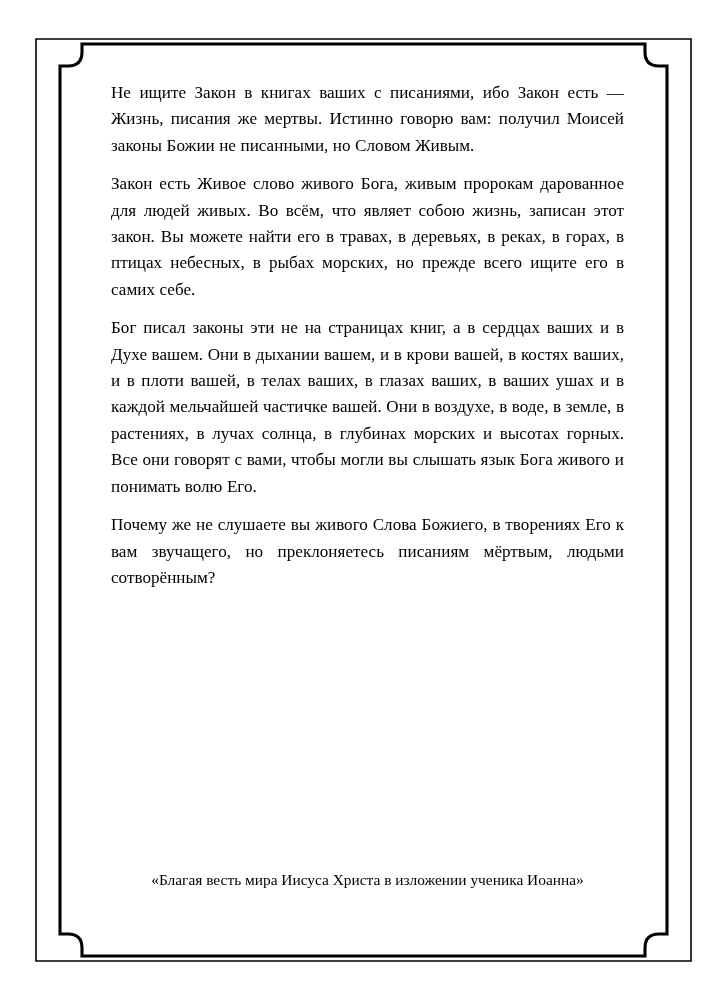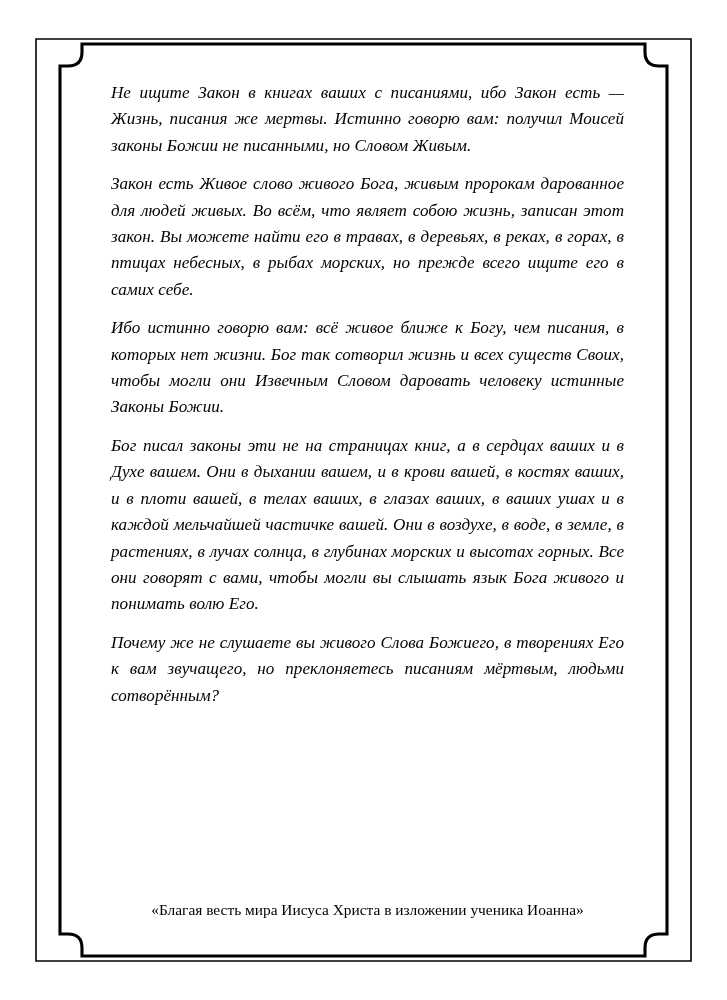--- a/index.html
+++ b/index.html
@@ -34,38 +34,37 @@
 
   
   .content {
     position: absolute;
     left: 111px;
     top: 80px;
     width: 513px;
   }
 
   .para {
-    font-style: italic;
     font-size: 17.1px;
     line-height: 26.4px;
     text-align: justify;
     text-justify: inter-word;
     margin: 0 0 12px 0;
     hyphens: manual;
     letter-spacing: 0.02px;
     word-spacing: 0.2px;
   }
   .para:last-of-type {
     margin-bottom: 0;
   }
 
   .attribution {
     position: absolute;
     left: 111px;
-    top: 898px;
+    top: 868px;
     width: 513px;
     text-align: center;
     font-style: normal;
     font-size: 15.4px;
     line-height: 24px;
   }
   .attribution .line {
     display: block;
     white-space: nowrap;
   }
@@ -105,21 +104,20 @@
              L 60 934
              L 60 66
              L 68 66
              Q 82 66 82 52
              Z" fill="none" stroke="#000000" stroke-width="3.1"></path>
   </svg>
 
   <div class="content">
     <p class="para">Не ищите Закон в книгах ваших с писаниями, ибо За­кон есть — Жизнь, писания же мертвы. Истинно гово­рю вам: получил Моисей законы Божии не писанными, но Словом Живым.</p>
     <p class="para">Закон есть Живое слово живого Бога, живым пророкам дарованное для людей живых. Во всём, что являет со­бою жизнь, записан этот закон. Вы можете найти его в травах, в деревьях, в реках, в горах, в птицах небесных, в рыбах морских, но прежде всего ищите его в самих себе.</p>
-    <p class="para">Ибо истинно говорю вам: всё живое ближе к Богу, чем писания, в которых нет жизни. Бог так сотворил жизнь и всех существ Своих, чтобы могли они Извечным Сло­вом даровать человеку истинные Законы Божии.</p>
     <p class="para">Бог писал законы эти не на страницах книг, а в сердцах ваших и в Духе вашем. Они в дыхании вашем, и в крови вашей, в костях ваших, и в плоти вашей, в телах ваших, в глазах ваших, в ваших ушах и в каждой мельчайшей частичке вашей. Они в воздухе, в воде, в земле, в расте­ниях, в лучах солнца, в глубинах морских и высотах гор­ных. Все они говорят с вами, чтобы могли вы слышать язык Бога живого и понимать волю Его.</p>
     <p class="para">Почему же не слушаете вы живого Слова Божиего, в творениях Его к вам звучащего, но преклоняетесь пи­саниям мёртвым, людьми сотворённым?</p>
   </div>
 
   <div class="attribution">
     <span class="line line-1">«Благая весть мира Иисуса Христа в изложении ученика Иоанна»</span>
   </div>
 
 </div>
 

